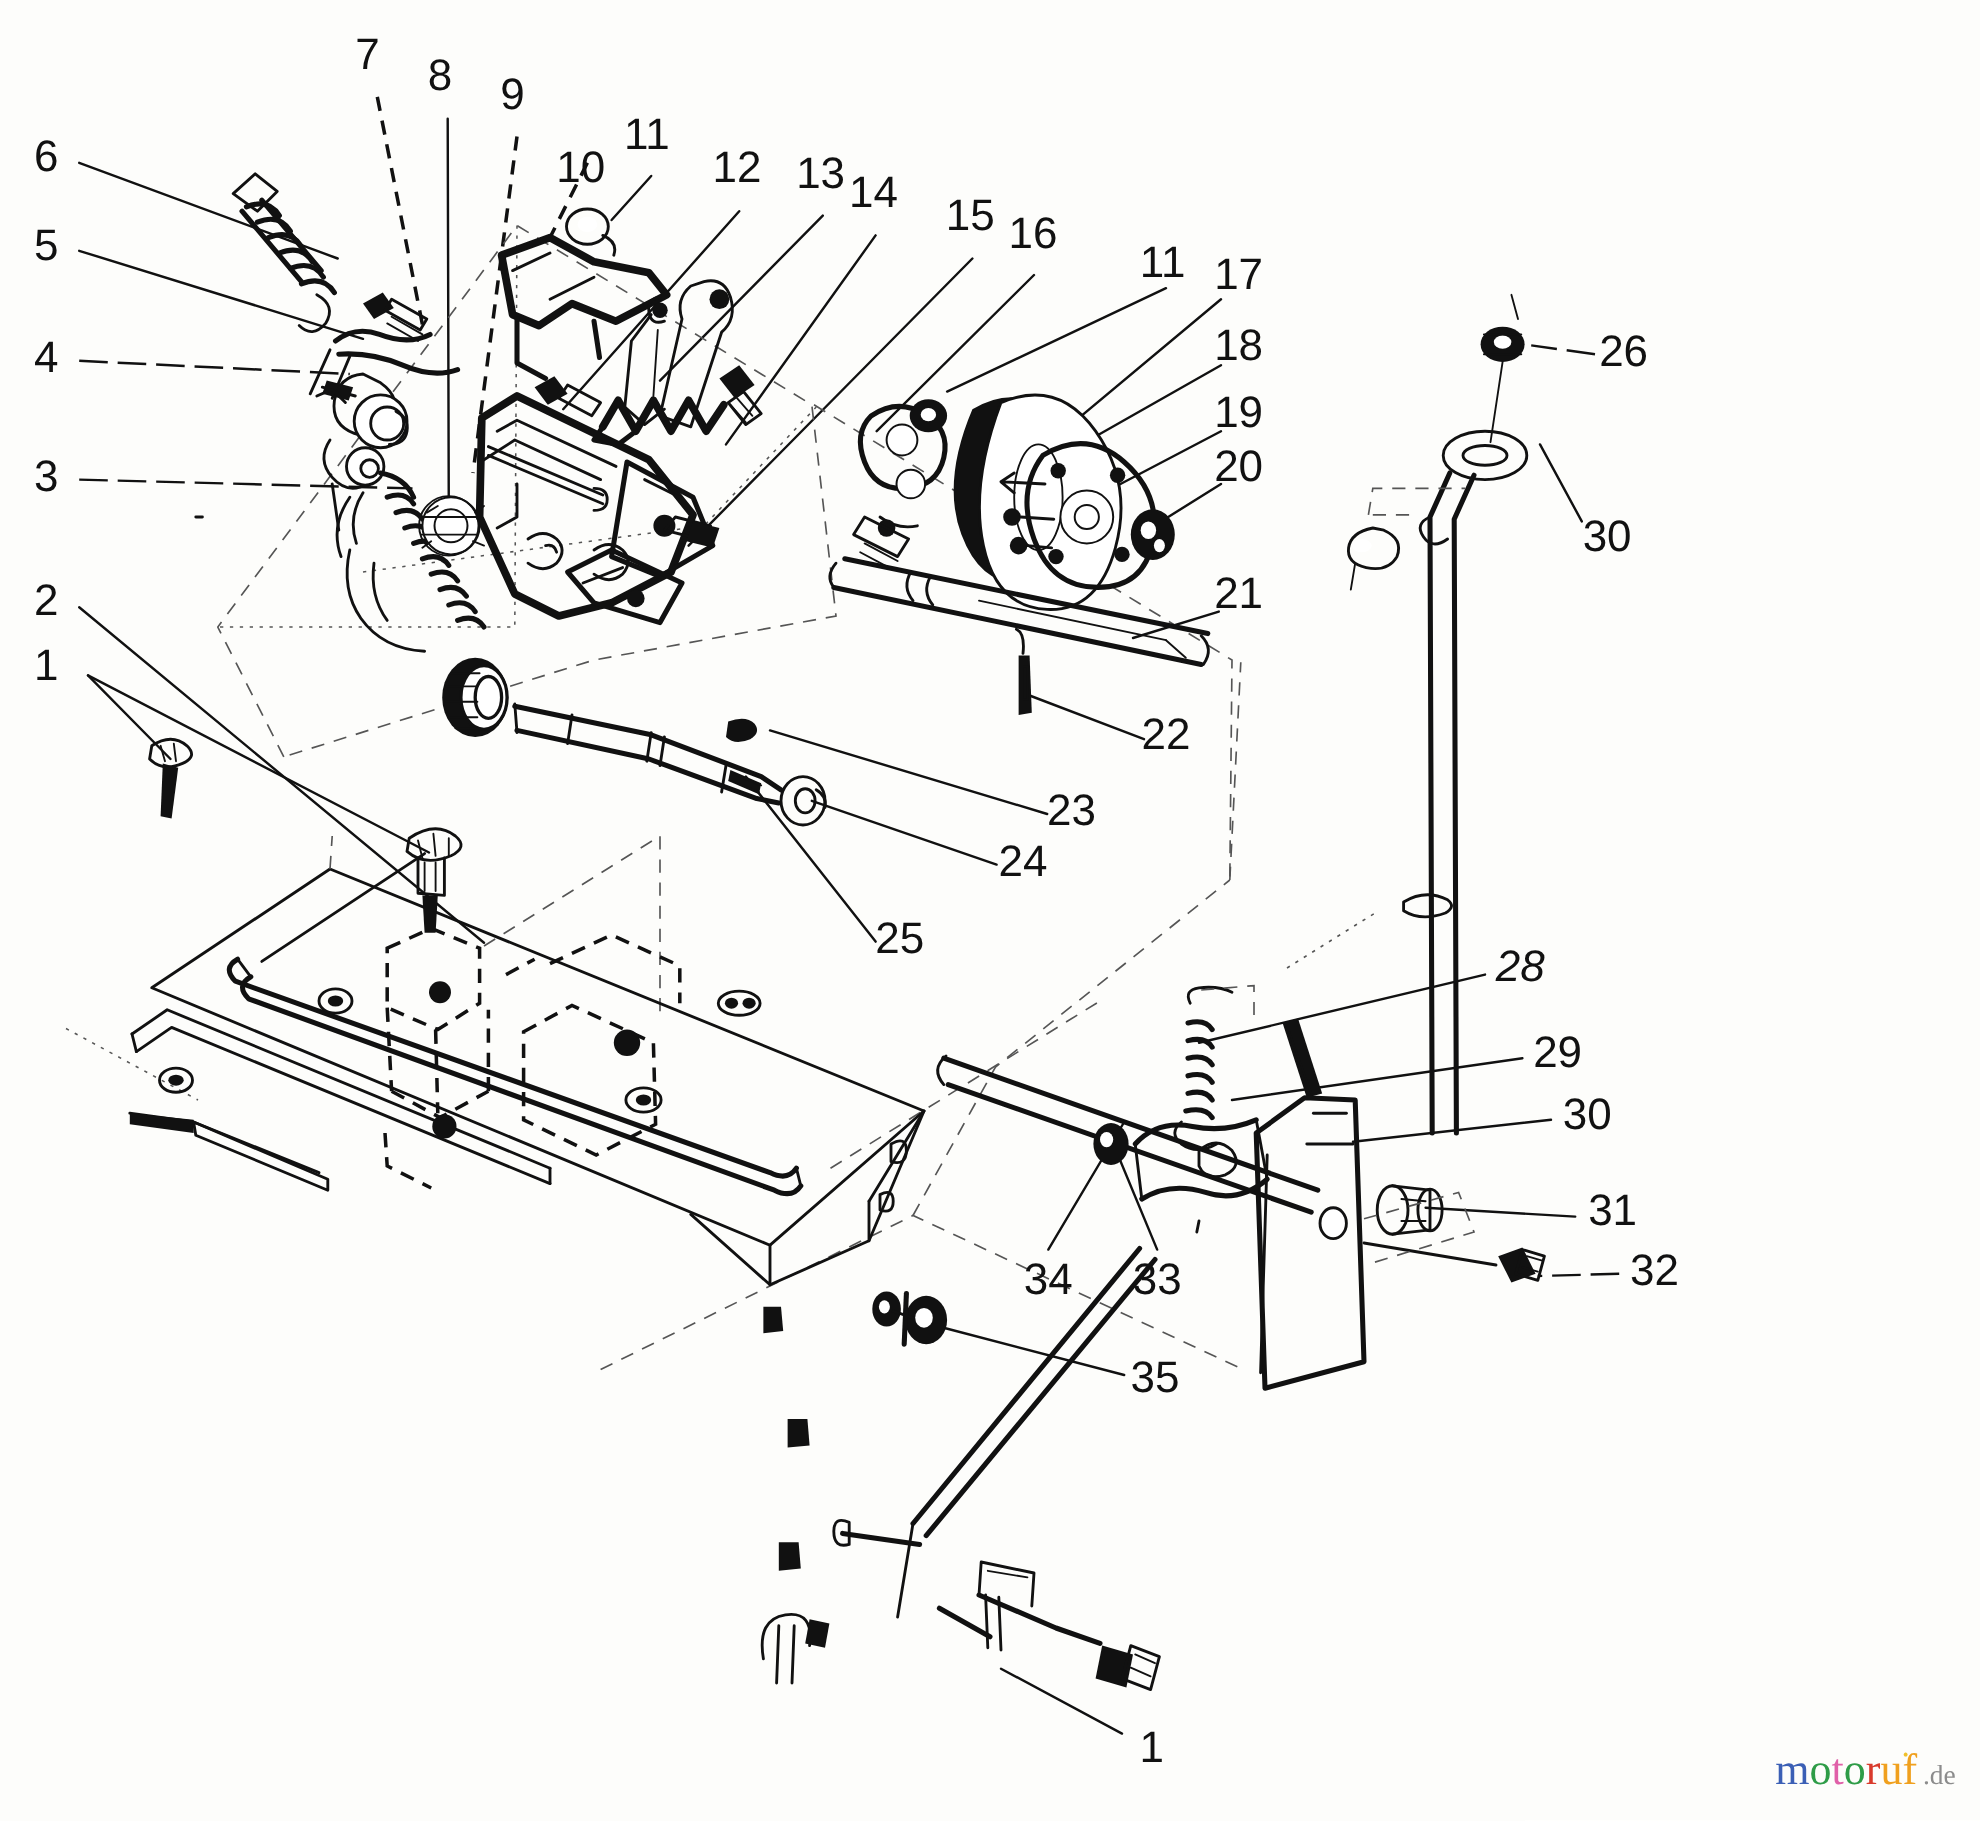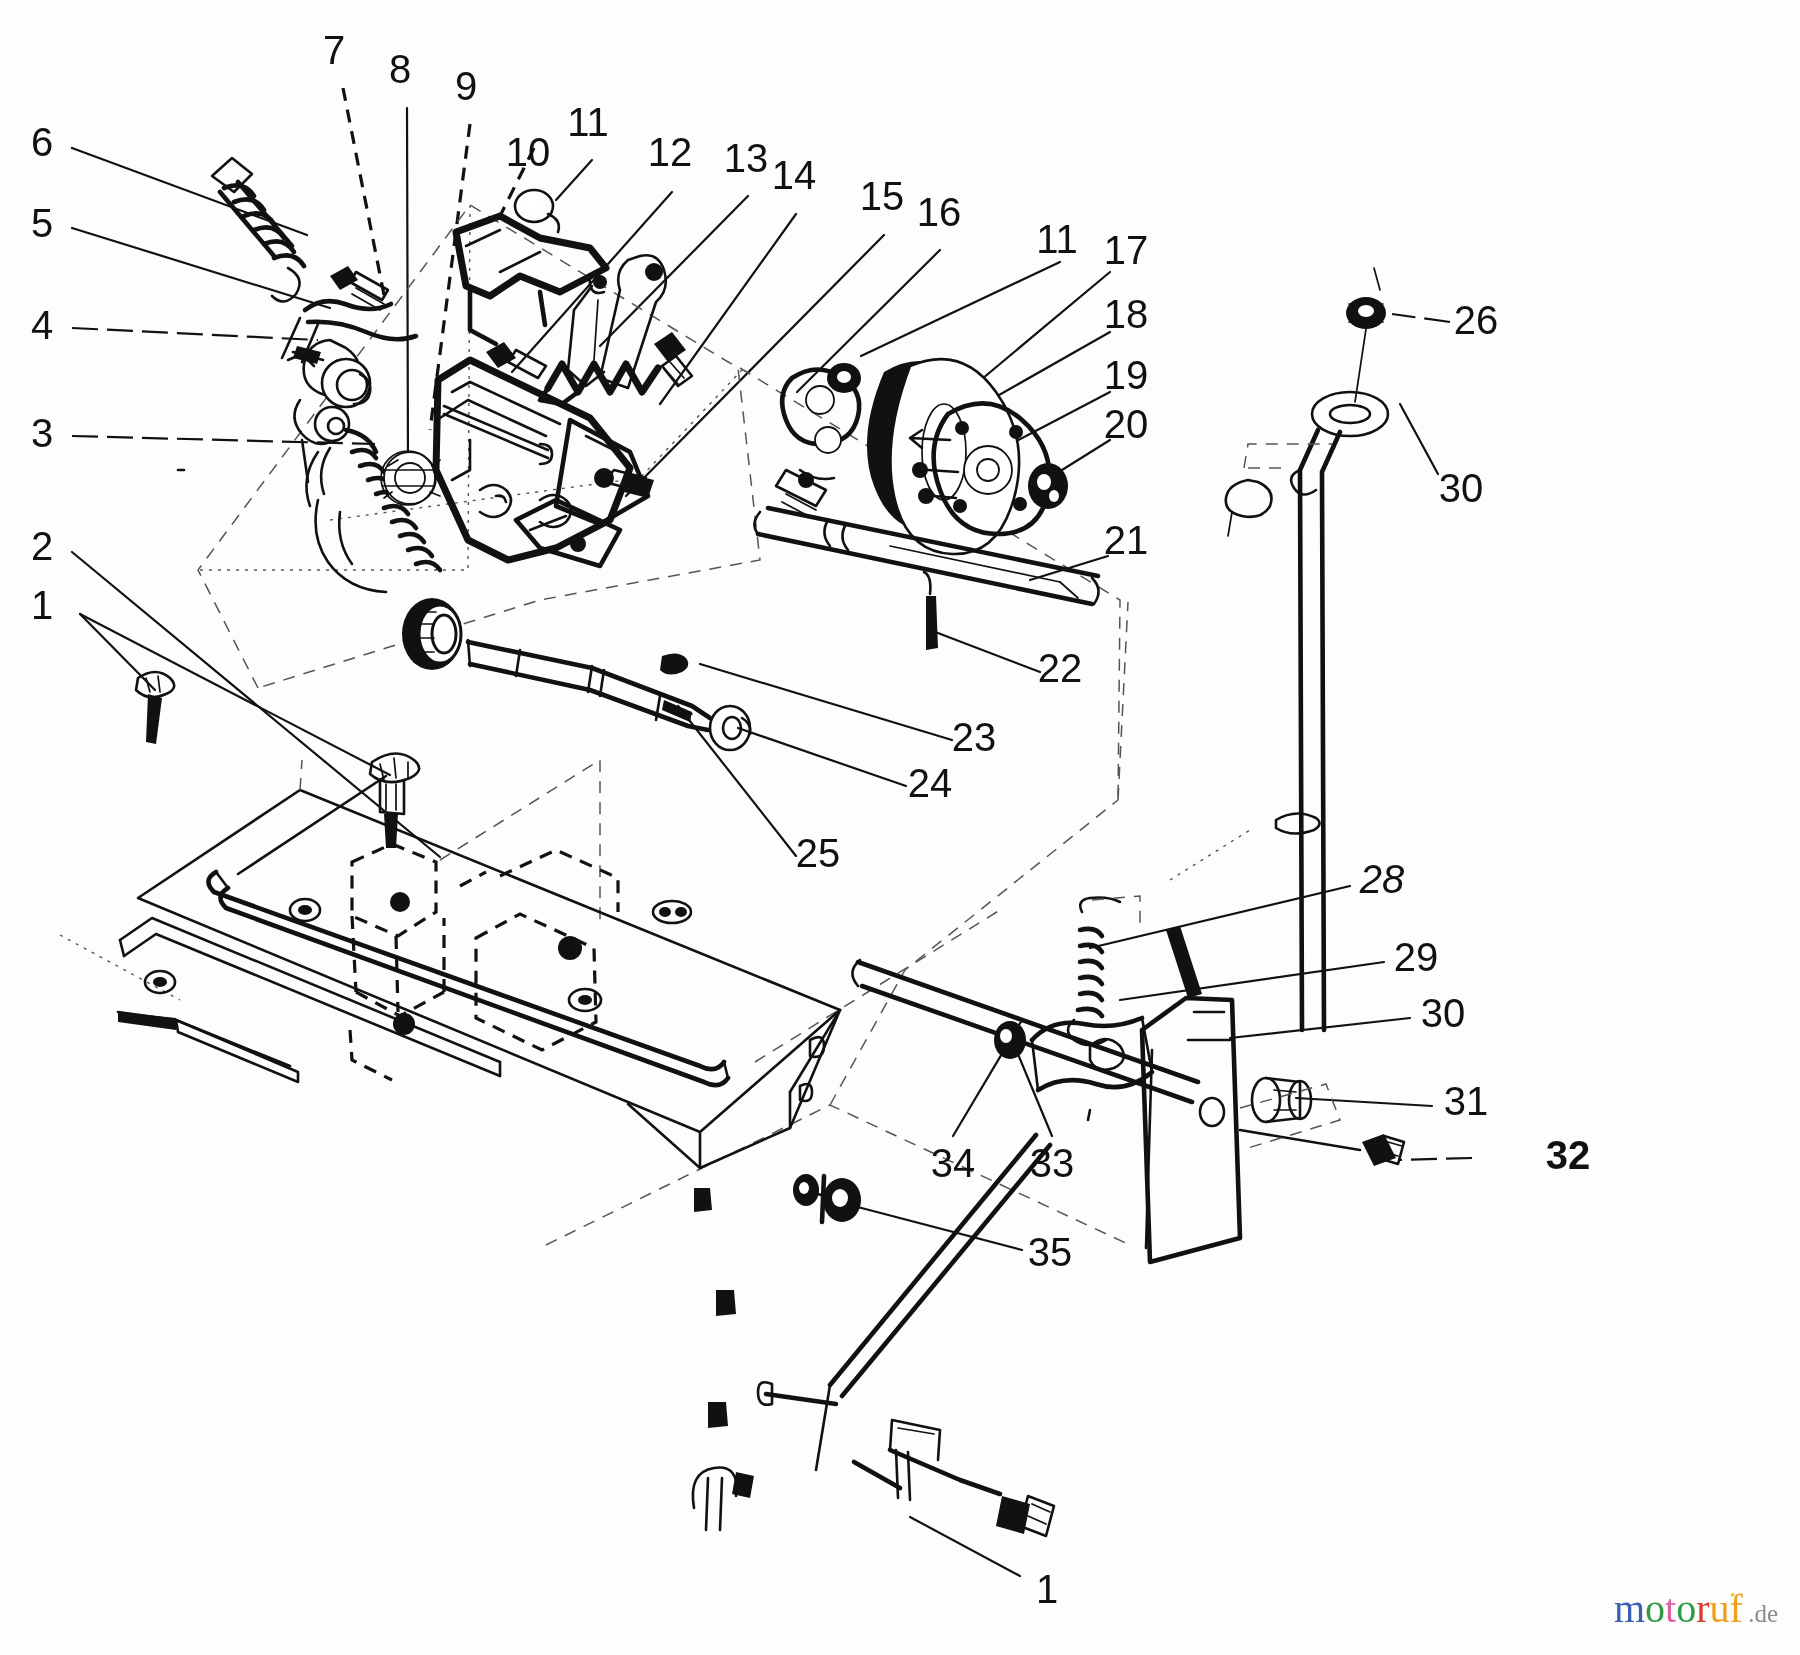--- a/index.html
+++ b/index.html
@@ -492,21 +492,21 @@
       <div class="callout" style="left: 1060px; top: 668px;">22</div>
       <div class="callout" style="left: 974px; top: 737px;">23</div>
       <div class="callout" style="left: 930px; top: 783px;">24</div>
       <div class="callout" style="left: 818px; top: 853px;">25</div>
       <div class="callout" style="left: 1476px; top: 320px;">26</div>
       <div class="callout" style="left: 1461px; top: 488px;">30</div>
       <div class="callout" style="left: 1382px; top: 879px; font-style: italic;">28</div>
       <div class="callout" style="left: 1416px; top: 957px;">29</div>
       <div class="callout" style="left: 1443px; top: 1013px;">30</div>
       <div class="callout" style="left: 1466px; top: 1101px;">31</div>
-      <div class="callout" style="left: 1568px; top: 1155px; font-weight: bold;">32</div>
+      <div class="callout" style="left: 1504px; top: 1155px;">32</div>
       <div class="callout" style="left: 953px; top: 1163px;">34</div>
       <div class="callout" style="left: 1052px; top: 1163px;">33</div>
       <div class="callout" style="left: 1050px; top: 1252px;">35</div>
       <div class="callout" style="left: 1047px; top: 1589px;">1</div>
     </div>
 
   <div id="wm"><span style="color: rgb(59, 95, 181);">m</span><span style="color: rgb(46, 156, 71);">o</span><span style="color: rgb(224, 96, 168);">t</span><span style="color: rgb(46, 156, 71);">o</span><span style="color: rgb(217, 58, 43);">r</span><span style="color: rgb(240, 160, 30);">u</span><span style="color: rgb(240, 160, 30);">f</span><span class="dot" style="color: rgb(240, 192, 42);">•</span><span class="d" style="color: rgb(140, 140, 140);">.de</span></div>
 
 </div>
 

